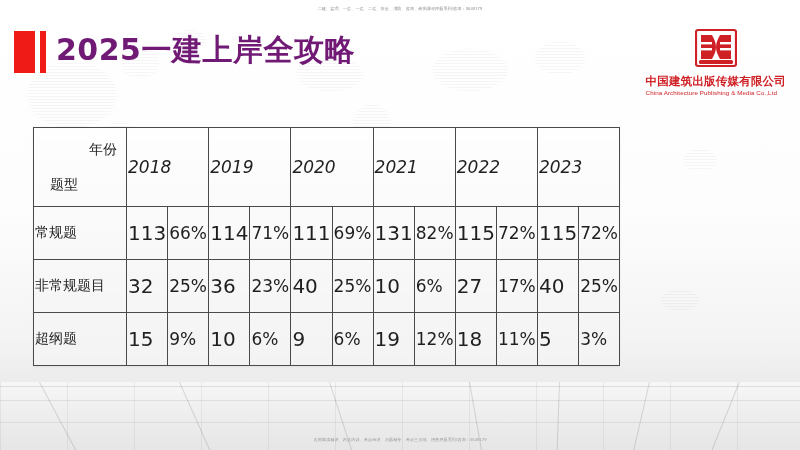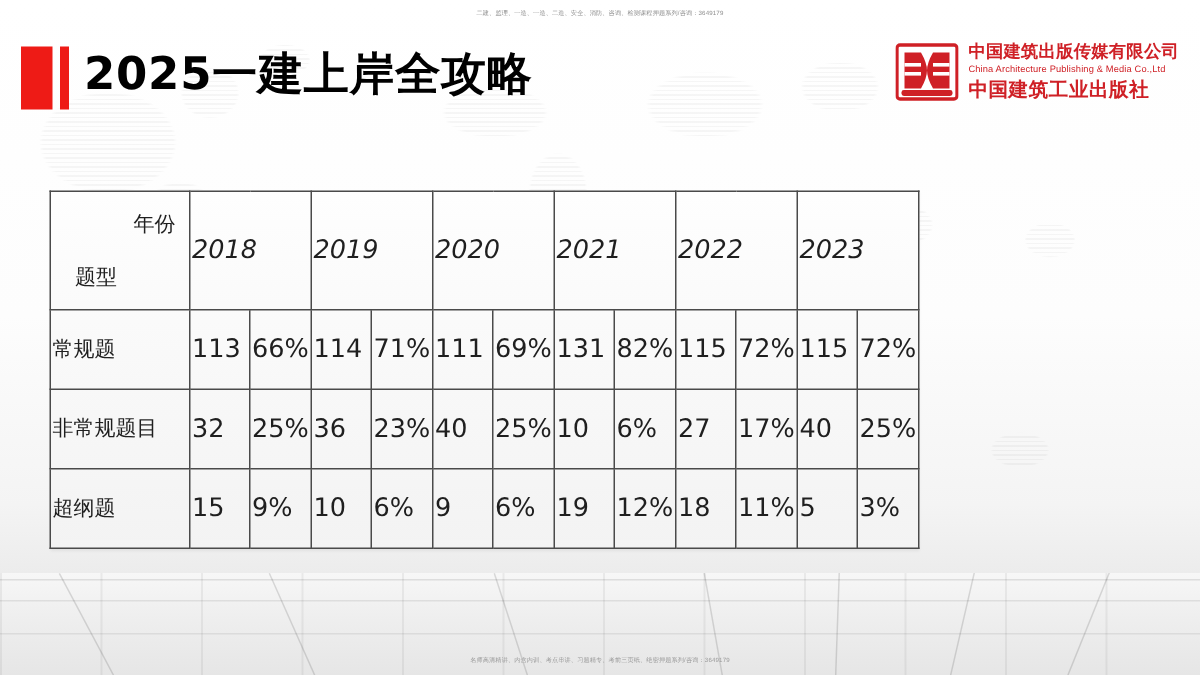--- a/index.html
+++ b/index.html
@@ -90,27 +90,27 @@
     position: absolute; left: 14px; top: 31px;
     display: flex; align-items: stretch; gap: 5px; height: 42px;
   }
   .accent-block { width: 21px; background: #ee1b16; }
   .accent-bar   { width: 6px;  background: #ee1b16; }
 
   .slide-title {
     position: absolute; left: 56px; top: 28px;
     font-family: "DejaVu Sans", "Liberation Sans", sans-serif;
     font-size: 30px; font-weight: 700; letter-spacing: .5px;
-    color: #000000; line-height: 44px; white-space: nowrap;
+    color: #701a75; line-height: 44px; white-space: nowrap;
   }
 
   
   .logo {
     position: absolute; right: 14px; top: 28px;
-    display: flex; align-items: center; gap: 7px;
+    display: flex; align-items: center; gap: 7px; flex-direction: column;
   }
   .logo-mark {
     width: 42px; height: 40px; position: relative; flex: 0 0 auto;
   }
   .logo-text { display: flex; flex-direction: column; gap: 1px; }
   .logo-cn {
     font-size: 11.5px; font-weight: 700; color: #cf2026;
     line-height: 13px; white-space: nowrap; letter-spacing: .2px;
   }
   .logo-en {
@@ -159,21 +159,21 @@
     font-size: 14px; color: #1f1f1f;
   }
   
   td.yearhead {
     height: 79px; font-size: 17px; color: #222; font-style: italic;
   }
   
   td.rowlabel {
     width: 93px; height: 53px; font-size: 14px; color: #1f1f1f;
   }
-  td.num { font-size: 17px; margin-top: 28px; }
+  td.num { font-size: 20px; margin-top: 28px; }
   td.pct { font-size: 17px; }
   td.c-count { width: 40px; }
   td.c-pct   { width: 41px; }
 </style>
 </head>
 <body>
 
 <div class="slide">
 
   <div class="bg-wall">
@@ -217,21 +217,20 @@
           <rect x="6" y="14" width="11" height="2.4" fill="#ffffff"></rect>
           <rect x="6" y="20" width="11" height="2.4" fill="#ffffff"></rect>
           <rect x="25" y="14" width="11" height="2.4" fill="#ffffff"></rect>
           <rect x="25" y="20" width="11" height="2.4" fill="#ffffff"></rect>
           <rect x="4" y="32" width="34" height="4" rx="1.6" fill="#cf2026"></rect>
         </svg>
       </div>
       <div class="logo-text">
         <div class="logo-cn">中国建筑出版传媒有限公司</div>
         <div class="logo-en">China Architecture Publishing &amp; Media Co.,Ltd</div>
-        <div class="logo-cn2">中国建筑工业出版社</div>
       </div>
     </div>
   </div>
 
   <div class="table-wrap">
     <table class="stat">
       <tbody>
 
         <tr>
           <td class="corner" colspan="1">

